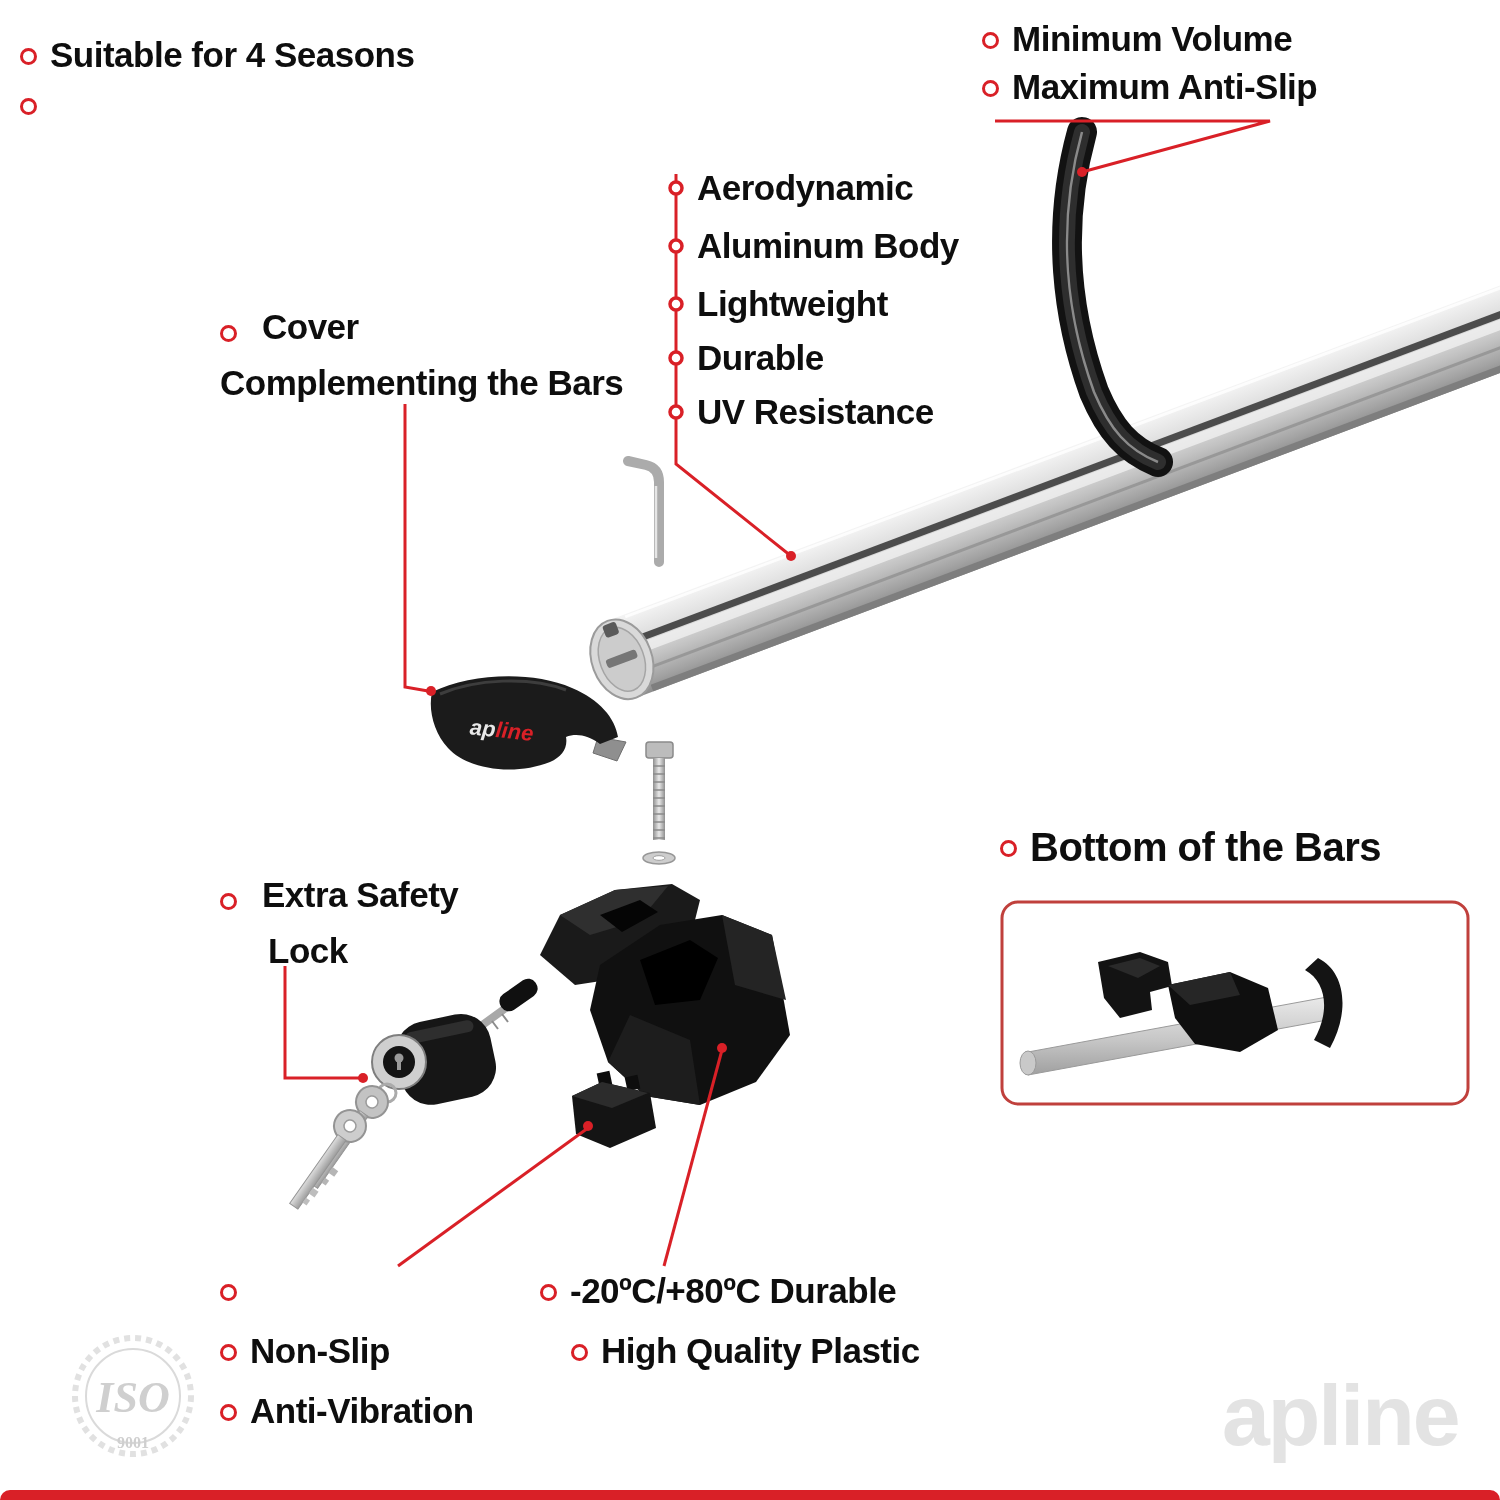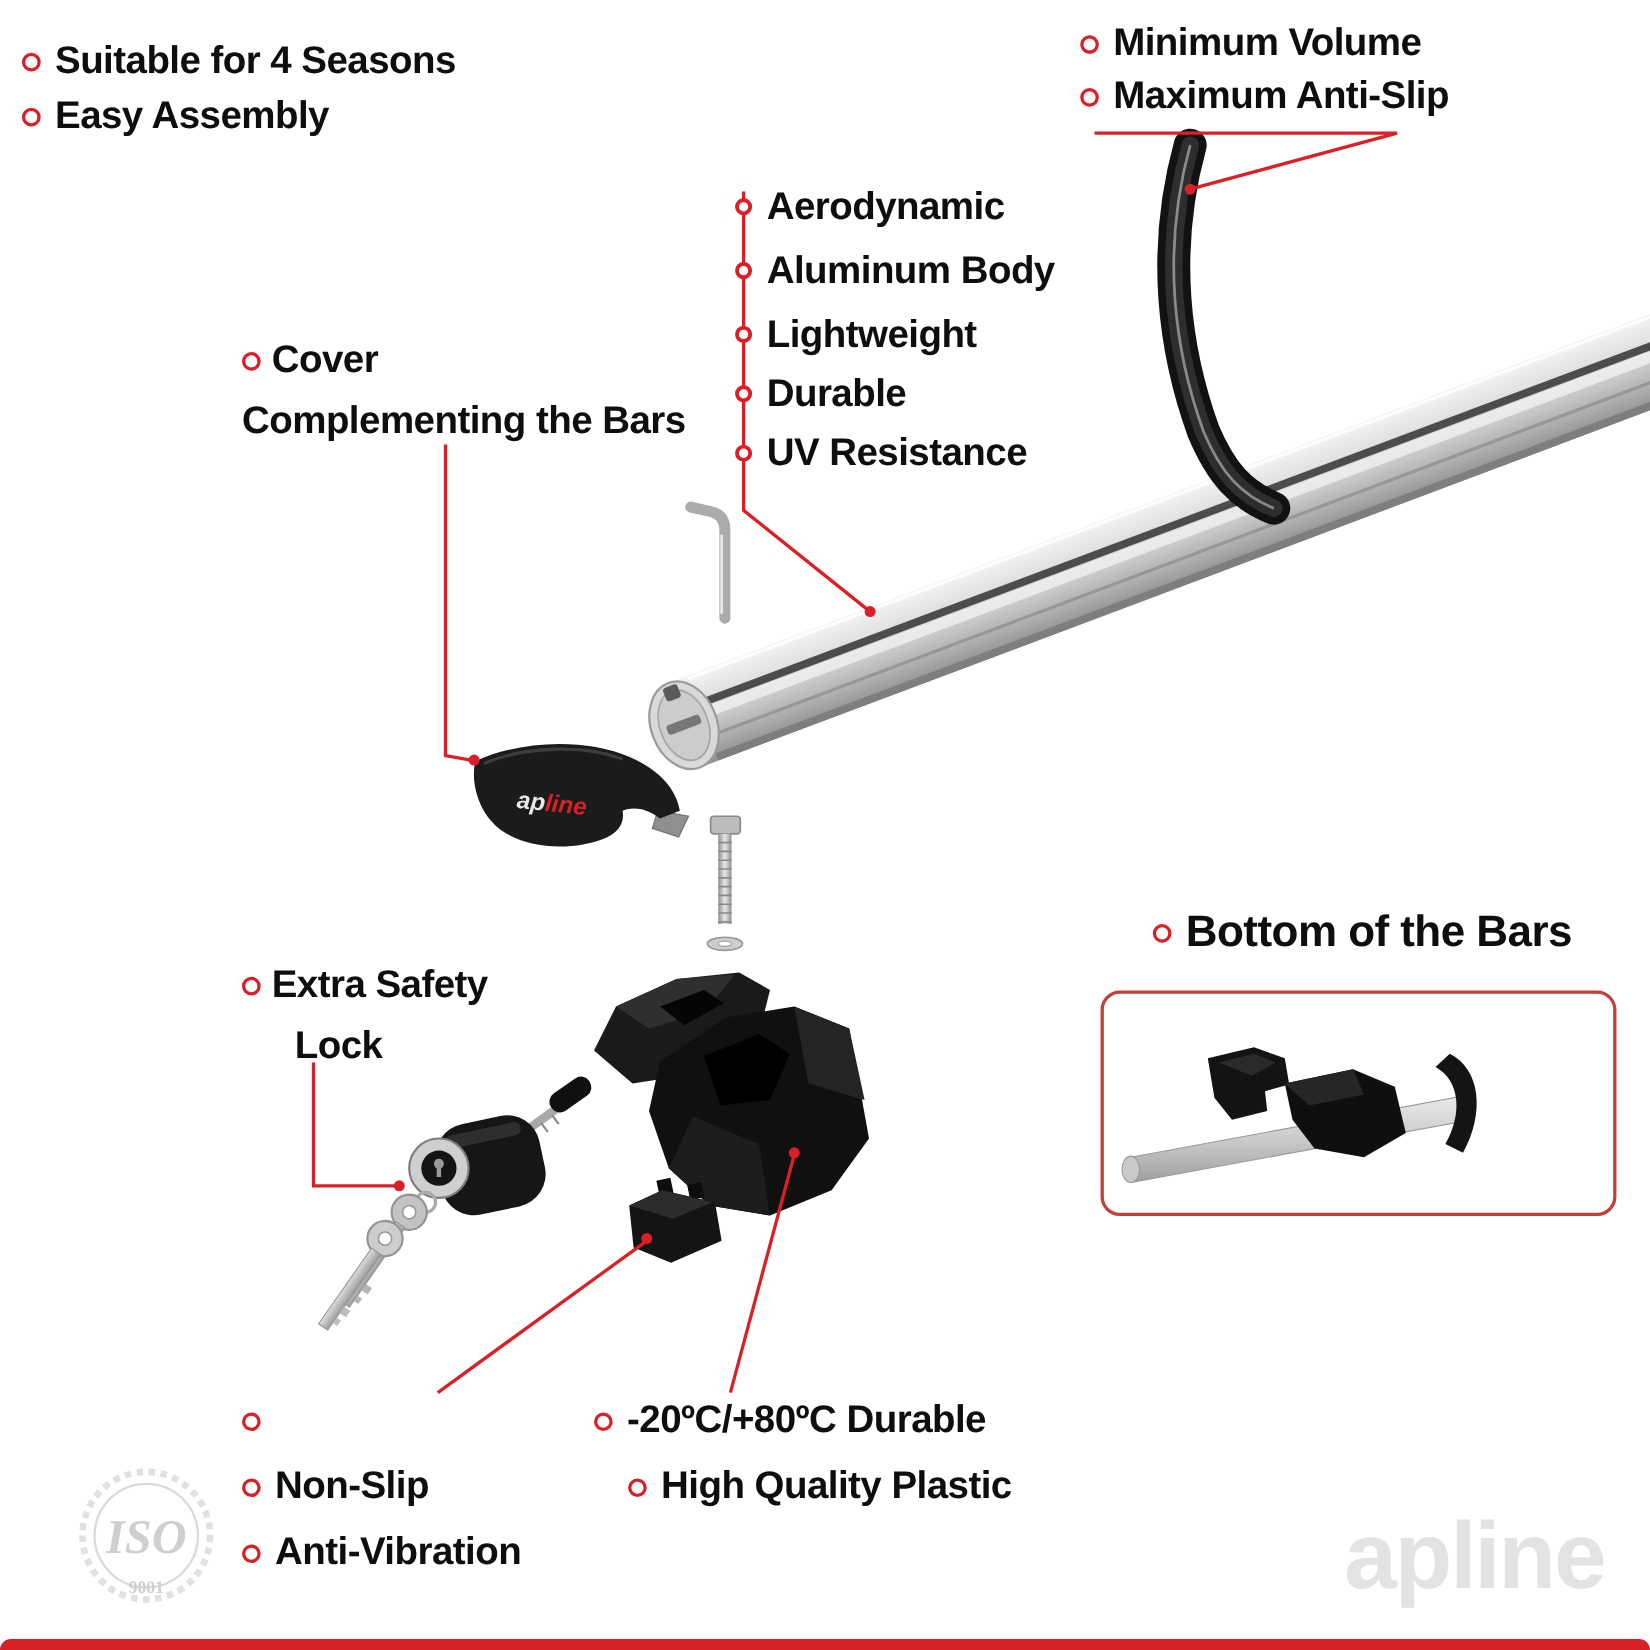--- a/index.html
+++ b/index.html
@@ -4,21 +4,21 @@
 <style>
   html,body{margin:0;padding:0;}
   body{
     width:1500px;height:1500px;position:relative;background:#ffffff;
     font-family:"Liberation Sans", sans-serif;overflow:hidden;color:#0e0e0e;
   }
   svg.illustration{position:absolute;left:0;top:0;z-index:1;}
   .label,.stack{position:absolute;z-index:2;font-weight:bold;white-space:nowrap;letter-spacing:-0.5px;}
   .label{display:flex;align-items:flex-start;gap:13px;font-size:35px;line-height:38px;}
   .stack{font-size:35px;line-height:38px;}
-  .stack .row{display:flex;align-items:flex-start;gap:10px;}
+  .stack .row{display:flex;align-items:center;gap:25px;}
   .stack .row2{margin-top:18px;}
   .bullet{
     width:11px;height:11px;border:3.5px solid #d92027;border-radius:50%;
     flex:none;margin-top:12px;background:transparent;
   }
   .feature{position:absolute;z-index:2;font-weight:bold;font-size:35px;line-height:36px;letter-spacing:-0.5px;white-space:nowrap;text-align:right;}
   .big{font-size:40px;line-height:42px;}
   .watermark{
     position:absolute;left:1222px;top:1366px;z-index:2;
     font-size:86px;font-weight:bold;letter-spacing:-2px;color:#e3e3e3;
@@ -195,21 +195,20 @@
     <circle cx="676" cy="412" r="6" fill="#ffffff" stroke="#d92027" stroke-width="3.5"></circle>
   </g>
 </svg>
 
 <div class="label" style="left:20px;top:36px">
   <span class="bullet"></span>
   <span>Suitable for 4 Seasons</span>
 </div>
 <div class="label" style="left:20px;top:86px">
   <span class="bullet"></span>
-  <span>Easy Assembly</span>
 </div>
 
 <div class="label" style="left:982px;top:20px">
   <span class="bullet"></span>
   <span>Minimum Volume</span>
 </div>
 <div class="label" style="left:982px;top:68px">
   <span class="bullet"></span>
   <span>Maximum Anti-Slip</span>
 </div>
@@ -233,21 +232,21 @@
 <div class="stack" style="left:220px;top:876px">
   <div class="row">
     <span class="bullet"></span>
     <span>Extra Safety</span>
   </div>
   <div class="row row2" style="margin-left:48px">
     <span>Lock</span>
   </div>
 </div>
 
-<div class="label big" style="left:1048px;top:826px">
+<div class="label big" style="left:1000px;top:826px">
   <span class="bullet" style="margin-top:14px"></span>
   <span>Bottom of the Bars</span>
 </div>
 
 <div class="label" style="left:220px;top:1272px">
   <span class="bullet"></span>
 </div>
 <div class="label" style="left:220px;top:1332px">
   <span class="bullet"></span>
   <span>Non-Slip</span>

